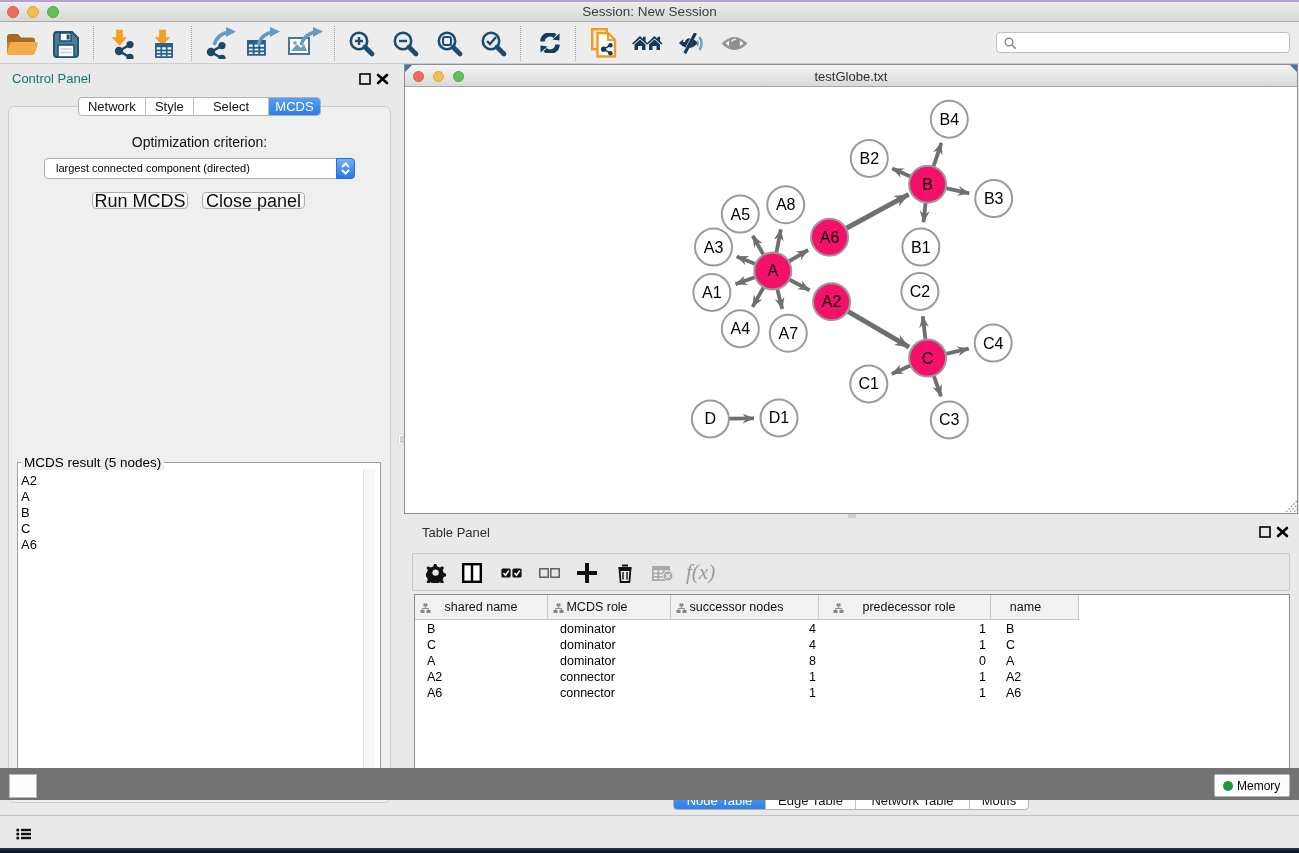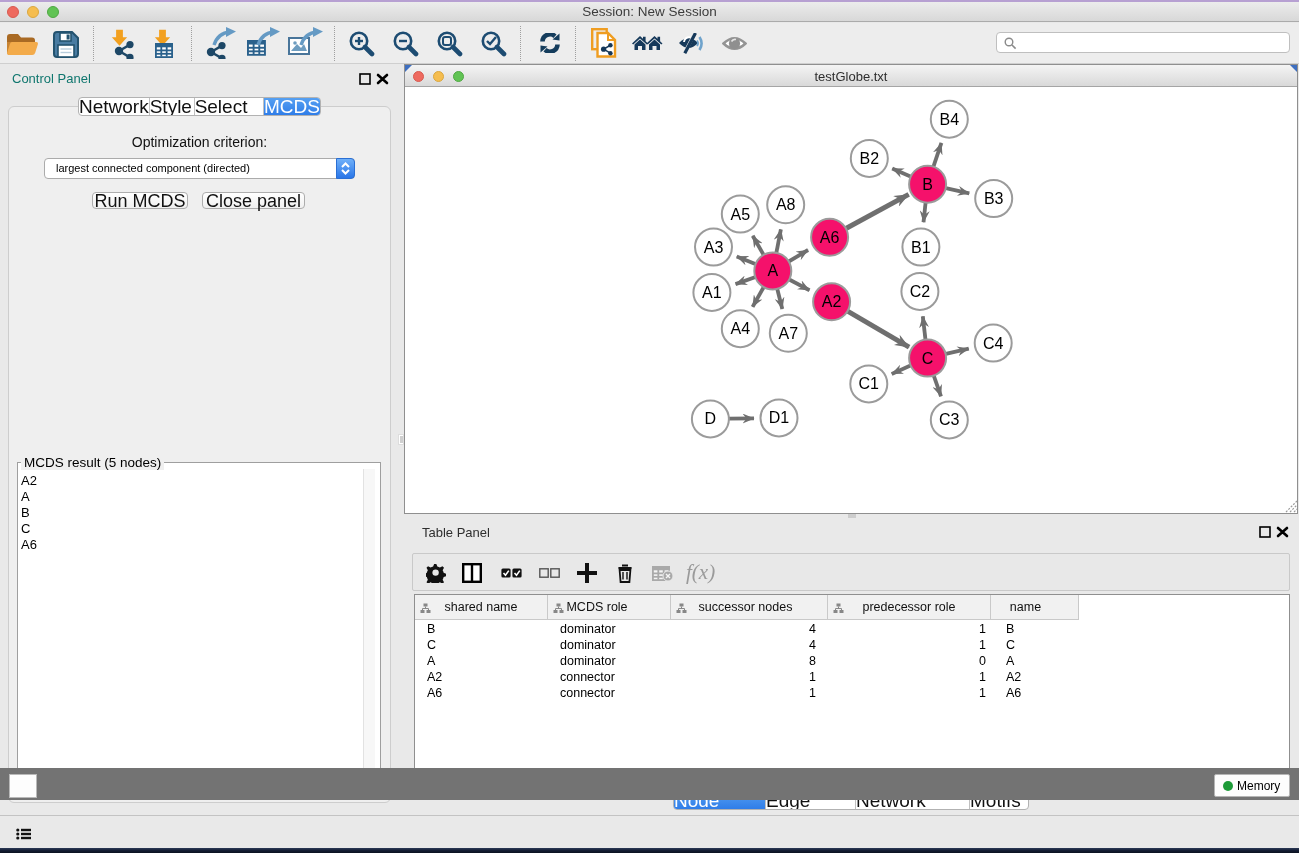--- a/index.html
+++ b/index.html
@@ -10,21 +10,21 @@
 #titlebar{left:0;top:2px;width:1299px;height:20px;background:linear-gradient(#ececec,#d8d8d8);border-bottom:1px solid #ababab}
 #title{left:0;top:4px;width:1299px;text-align:center;font-size:13.5px;color:#3c3c3c}
 .tl{border-radius:50%;width:12px;height:12px;top:4px}
 #toolbar{left:0;top:23px;width:1299px;height:41px;background:#ededed;border-bottom:1px solid #cfcfcf}
 .tsep{top:26px;width:0;height:35px;border-left:1px dotted #9f9f9f}
 #search{left:996px;top:32px;width:294px;height:21px;background:#fff;border:1px solid #bfbfbf;border-radius:4px}
 
 #cp-title{left:12px;top:71px;font-size:13px;color:#0f766e}
 #cppanel{left:8px;top:106px;width:383px;height:697px;background:#efefef;border:1px solid #cdcdcd;border-radius:6px}
 .seg{position:absolute;display:flex;border:1px solid #b2b2b2;border-radius:4px;background:#fff;overflow:hidden}
-.seg div{font-size:19px;color:#111;border-left:1px solid #c0c0c0}
+.seg div{font-size:13px;text-align:center;color:#111;border-left:1px solid #c0c0c0}
 .seg div:first-child{border-left:none}
 .seg .sel{background:linear-gradient(#56a0f2,#2f7de8);color:#fff}
 #cptabs{left:78px;top:97px;width:243px;height:19px}
 #cptabs div{line-height:18px}
 #optlab{left:9px;top:134px;width:381px;text-align:center;font-size:14px;color:#111}
 #combo{left:44px;top:158px;width:311px;height:21px;background:#fff;border:1px solid #ababab;border-radius:4px;font-size:11px;line-height:19px;padding-left:11px;color:#000}
 #combobtn{left:336px;top:158px;width:19px;height:21px;border-radius:0 4px 4px 0;background:linear-gradient(#6fb0f9,#2a76e8);border:1px solid #2a6fd4}
 .btn{background:linear-gradient(#ffffff,#f0f0f0);border:1px solid #adadad;border-radius:4px;font-size:18px;text-align:center;color:#111}
 #runbtn{left:92px;top:192px;width:96px;height:17px;line-height:16px}
 #closebtn{left:202px;top:192px;width:103px;height:17px;line-height:16px}
@@ -392,21 +392,21 @@
           <rect x="6.5" y="7" width="4" height="3" fill="#888"></rect>
           <path d="M5.5,3.5 v2 M2.5,7 v-1.5 h6 V7" fill="none" stroke="#888" stroke-width="1"></path>
         </svg>
         <div class="th" style="left:133px;width:123px;padding-right:24px">MCDS role</div>
         <svg class="abs" style="left:138px;top:8px" width="11" height="11" viewBox="0 0 11 11">
           <rect x="3.5" y="0.5" width="4" height="3" fill="#888"></rect>
           <rect x="0.5" y="7" width="4" height="3" fill="#888"></rect>
           <rect x="6.5" y="7" width="4" height="3" fill="#888"></rect>
           <path d="M5.5,3.5 v2 M2.5,7 v-1.5 h6 V7" fill="none" stroke="#888" stroke-width="1"></path>
         </svg>
-        <div class="th" style="left:256px;width:157px;padding-right:7px">successor nodes</div>
+        <div class="th" style="left:247px;width:157px;padding-right:7px">successor nodes</div>
         <svg class="abs" style="left:261px;top:8px" width="11" height="11" viewBox="0 0 11 11">
           <rect x="3.5" y="0.5" width="4" height="3" fill="#888"></rect>
           <rect x="0.5" y="7" width="4" height="3" fill="#888"></rect>
           <rect x="6.5" y="7" width="4" height="3" fill="#888"></rect>
           <path d="M5.5,3.5 v2 M2.5,7 v-1.5 h6 V7" fill="none" stroke="#888" stroke-width="1"></path>
         </svg>
         <div class="th" style="left:413px;width:163px;padding-right:0px">predecessor role</div>
         <svg class="abs" style="left:418px;top:8px" width="11" height="11" viewBox="0 0 11 11">
           <rect x="3.5" y="0.5" width="4" height="3" fill="#888"></rect>
           <rect x="0.5" y="7" width="4" height="3" fill="#888"></rect>

